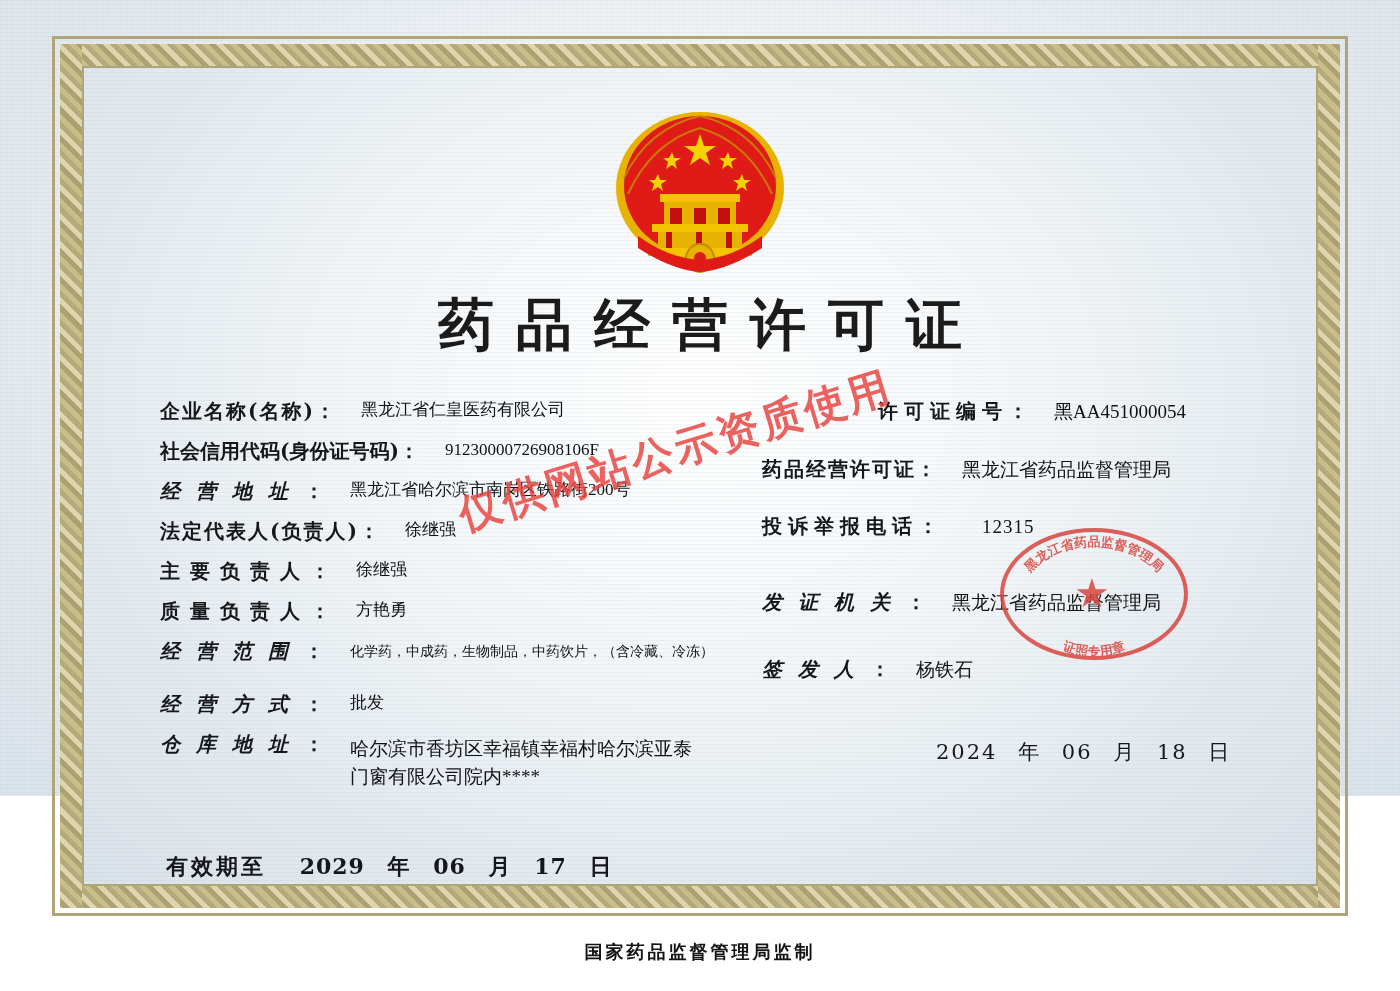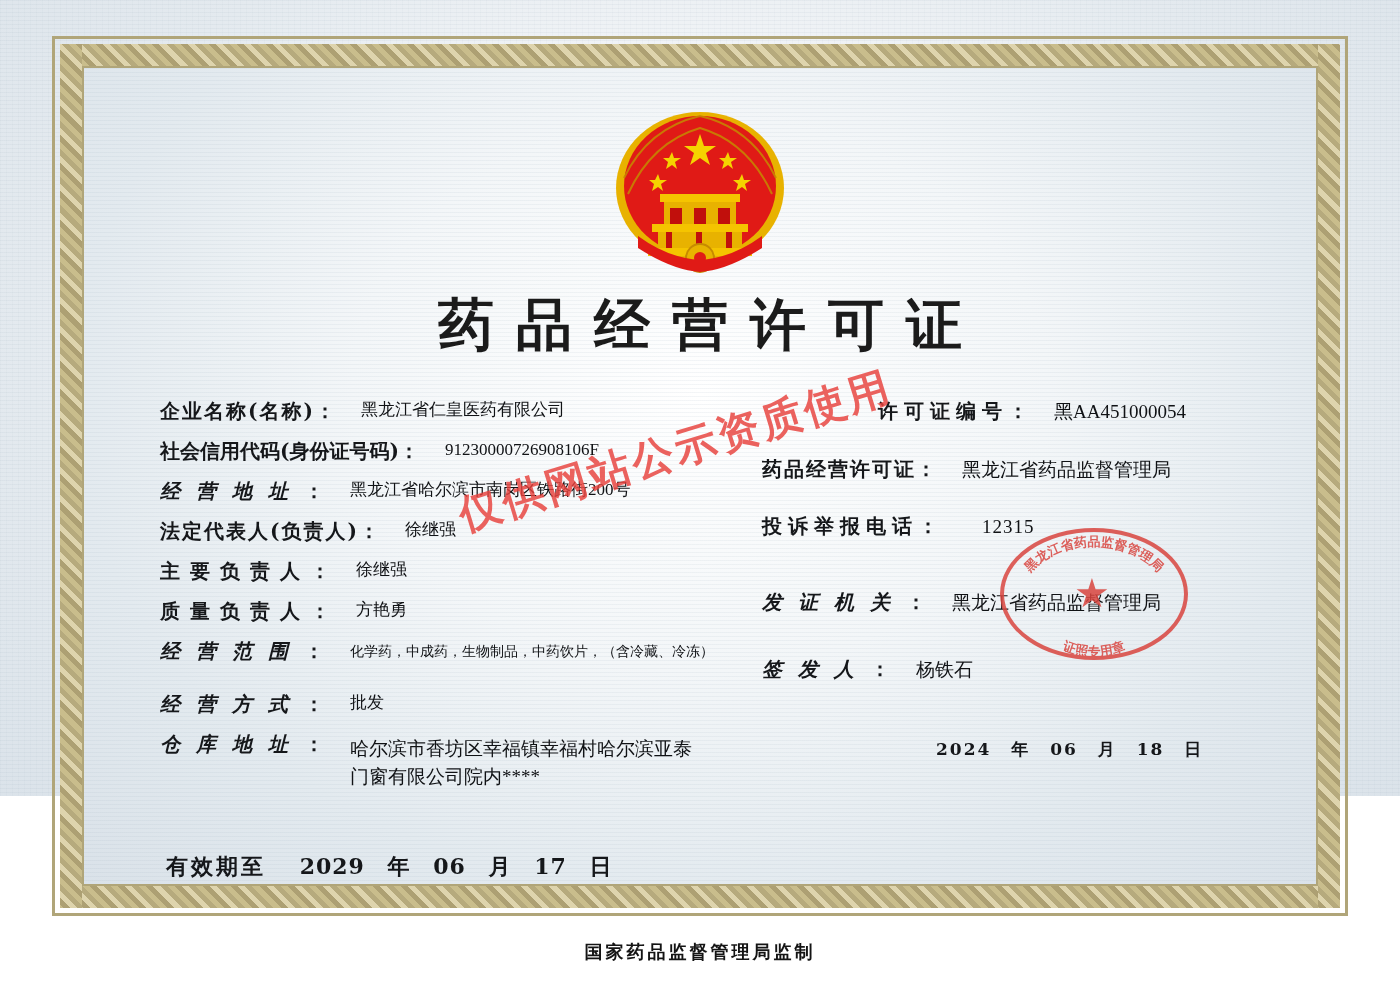--- a/index.html
+++ b/index.html
@@ -192,22 +192,22 @@
 
   
   .col-right .row { margin-bottom: 30px; }
   .col-right .row.r1 { margin-bottom: 30px; justify-content: center; }
 
   
   #issue-date {
     position: absolute;
     left: 930px;
     top: 738px;
-    font-size: 17px;
-    font-weight: 700;
+    font-size: 21px;
+    font-weight: 400;
     letter-spacing: 2px;
     color: #15171a;
     font-family: "DejaVu Serif", "Liberation Serif", serif;
   }
   #issue-date span { margin: 0 6px; }
 
   
   #validity {
     position: absolute;
     left: 166px;

